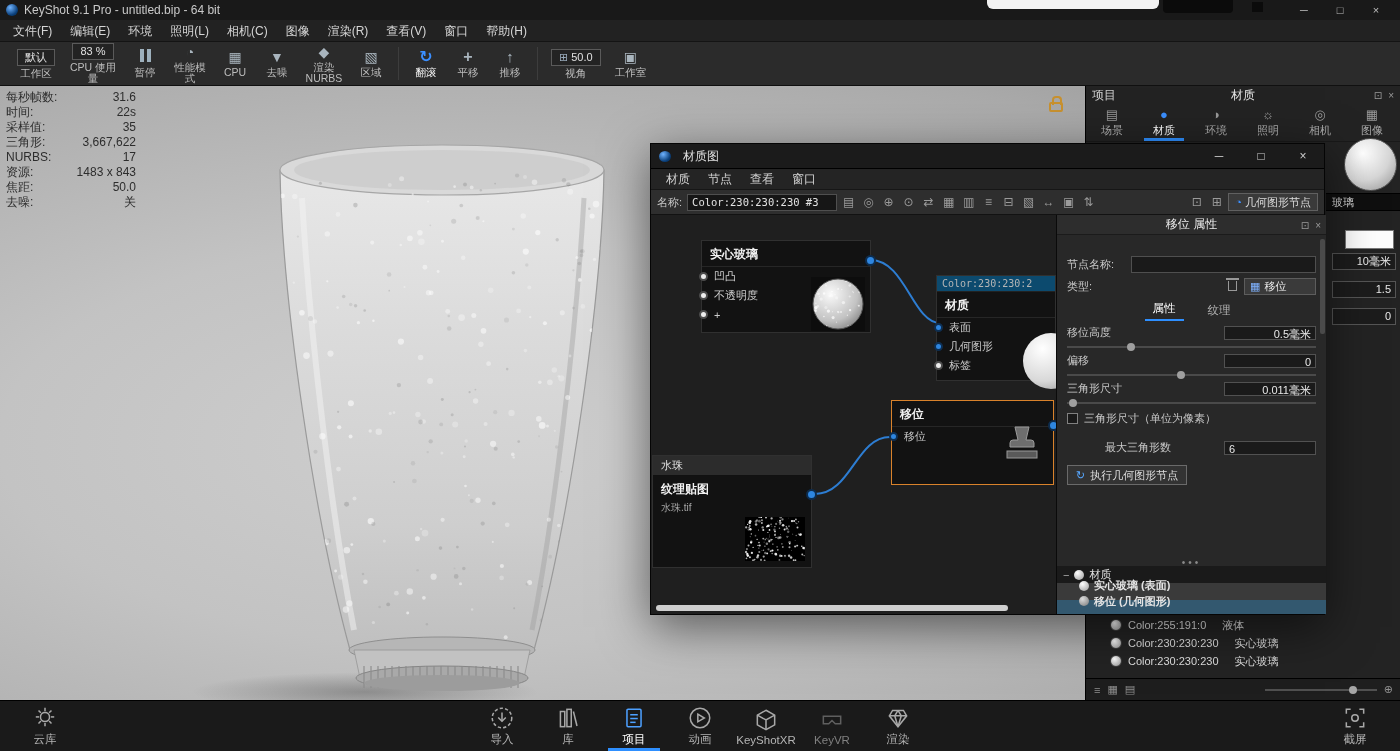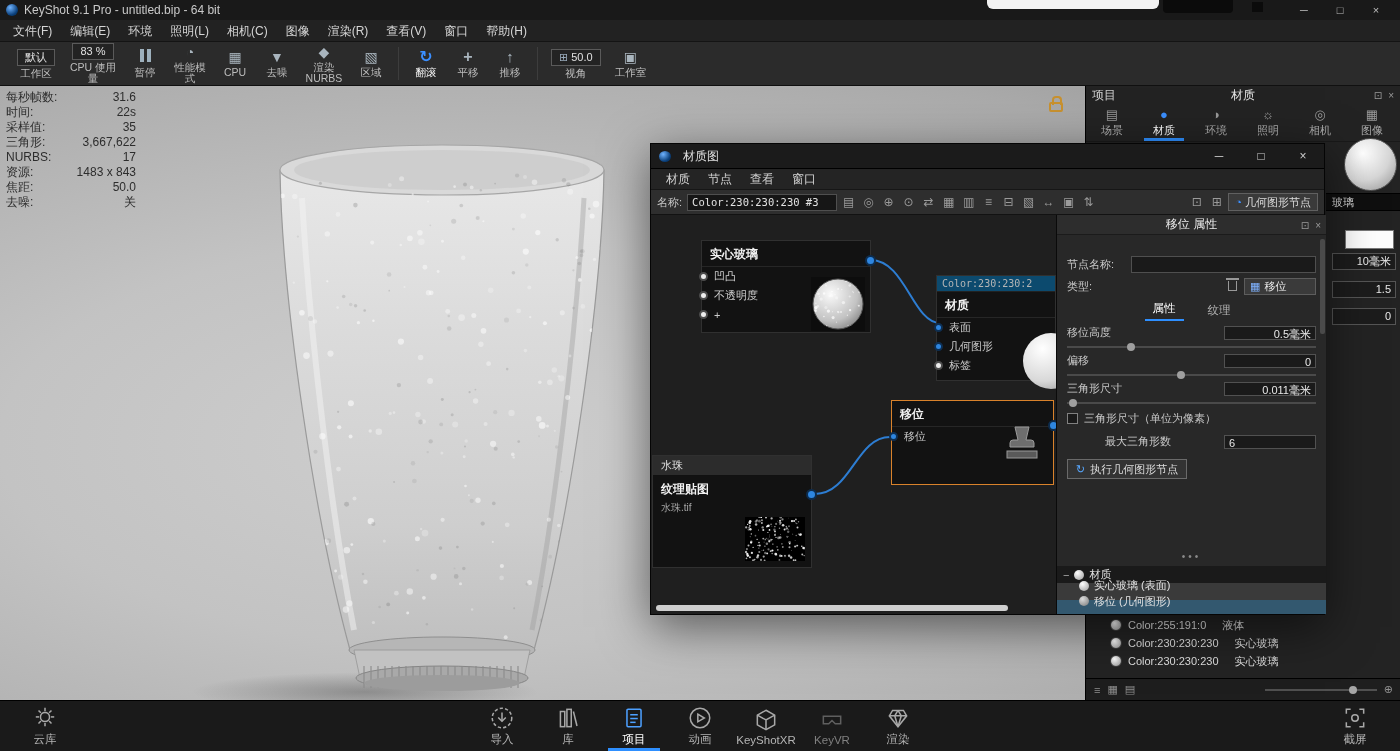--- a/index.html
+++ b/index.html
@@ -138,21 +138,21 @@
   .pf .val.left{text-align:left;}
   .pslider{margin:5px 10px 1px;height:2px;background:#4a4a4a;position:relative;}
   .pslider .ph{position:absolute;top:-3px;width:8px;height:8px;border-radius:50%;background:#9f9f9f;}
   .p-check{display:flex;align-items:center;gap:6px;padding:6px 10px 2px;font-size:11px;color:#c9c9c9;}
   .chk{width:11px;height:11px;background:#1a1a1a;border:1px solid #818181;}
   .p-btn{margin:9px 10px 0;display:inline-flex;align-items:center;gap:5px;border:1px solid #6a6a6a;
          background:#333;color:#ddd;height:20px;padding:0 8px;font-size:11px;}
   .p-dots{text-align:center;color:#8a8a8a;letter-spacing:3px;margin-top:72px;font-size:10px;}
   .ptree{position:absolute;left:0;bottom:0;width:100%;}
   .t-head{height:17px;background:#1a1a1a;display:flex;align-items:center;gap:5px;padding:0 6px;color:#e3e3e3;font-size:11px;}
-  .t-row{height:17px;display:flex;align-items:center;gap:5px;padding:0 6px 12px 22px;color:#e3e3e3;font-size:11px;}
+  .t-row{height:17px;display:flex;align-items:center;gap:5px;padding:0 6px 12px 22px;color:#e3e3e3;font-size:11px;font-weight:bold;}
   .t-row.r1{background:#3a3a3a;}
   .t-row.r2{background:#33586f;height:14px;}
   .t-sico{width:10px;height:10px;border-radius:50%;flex:0 0 10px;
           background:radial-gradient(circle at 35% 30%,#fff,#9a9a9a);}
   .p-scroll{position:absolute;right:1px;top:24px;width:5px;height:95px;background:#4a4a4a;border-radius:2px;}
 
   
   .bottombar{position:absolute;left:0;top:700px;width:1400px;height:51px;background:#1a1a1a;border-top:1px solid #000;z-index:60;}
   .bb-cell{width:66px;height:100%;display:flex;flex-direction:column;align-items:center;justify-content:center;
            gap:1px;position:relative;color:#b5b5b5;font-size:11.5px;}
@@ -1079,21 +1079,21 @@
           <span>三角形尺寸</span>
           <span class="val">0.011毫米</span>
         </div>
         <div class="pslider">
             <span class="ph" style="left:1%;"></span>
           </div>
         <div class="p-check">
           <span class="chk"></span>
           <span>三角形尺寸（单位为像素）</span>
         </div>
-        <div class="pf" style="margin-top:2px;padding-left:48px;">
+        <div class="pf" style="margin-top:8px;padding-left:48px;">
           <span>最大三角形数</span>
           <span class="val left">6</span>
         </div>
         <div>
           <span class="p-btn">
             <span style="color:#57a7ff;">↻</span>
             <span>执行几何图形节点</span>
           </span>
         </div>
         <div class="p-dots">•••</div>

